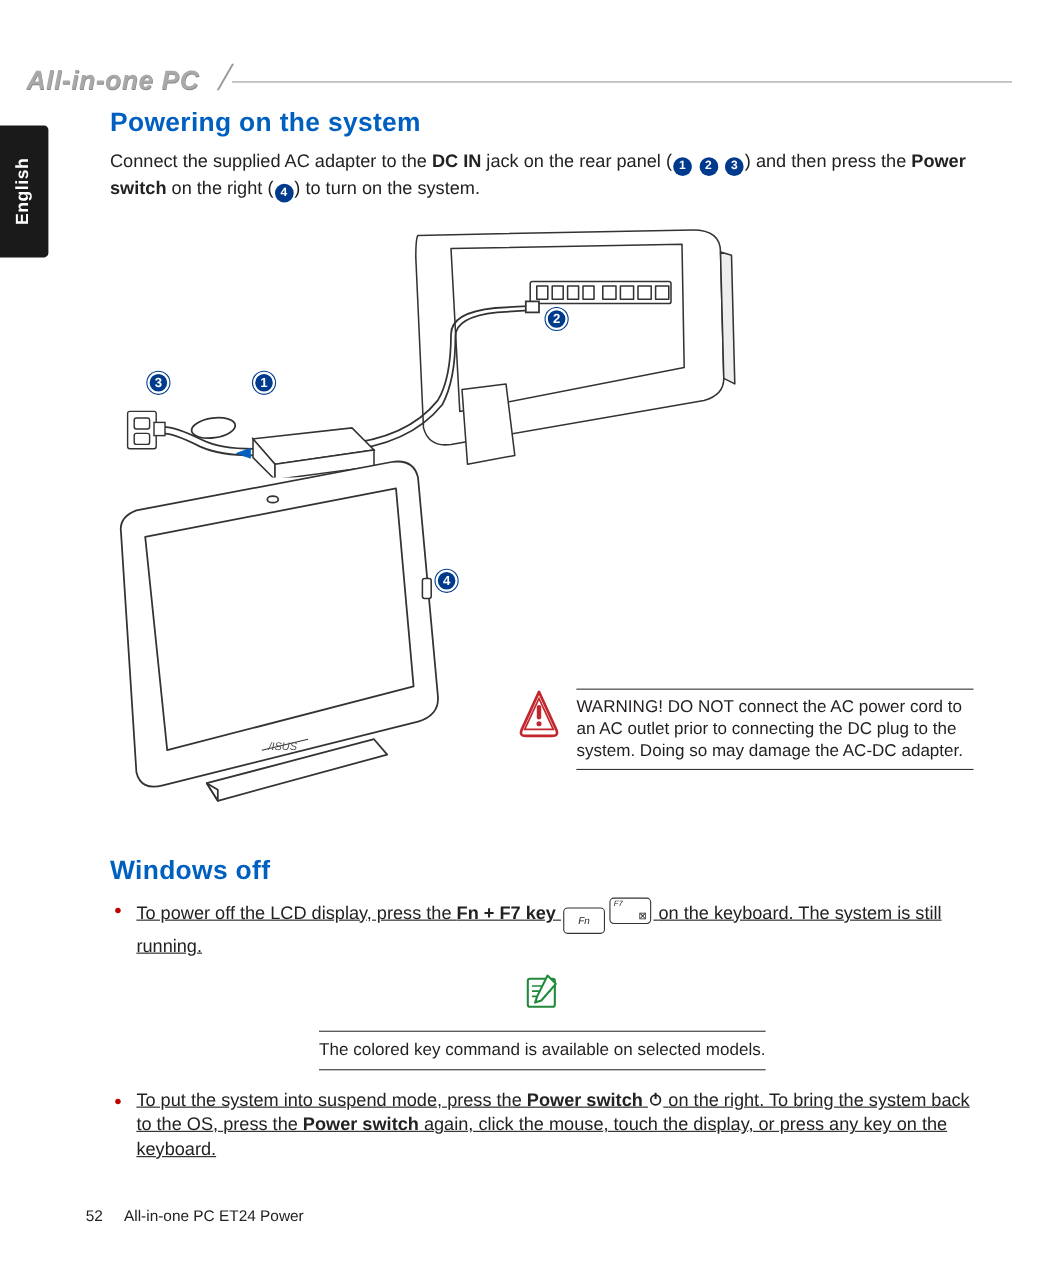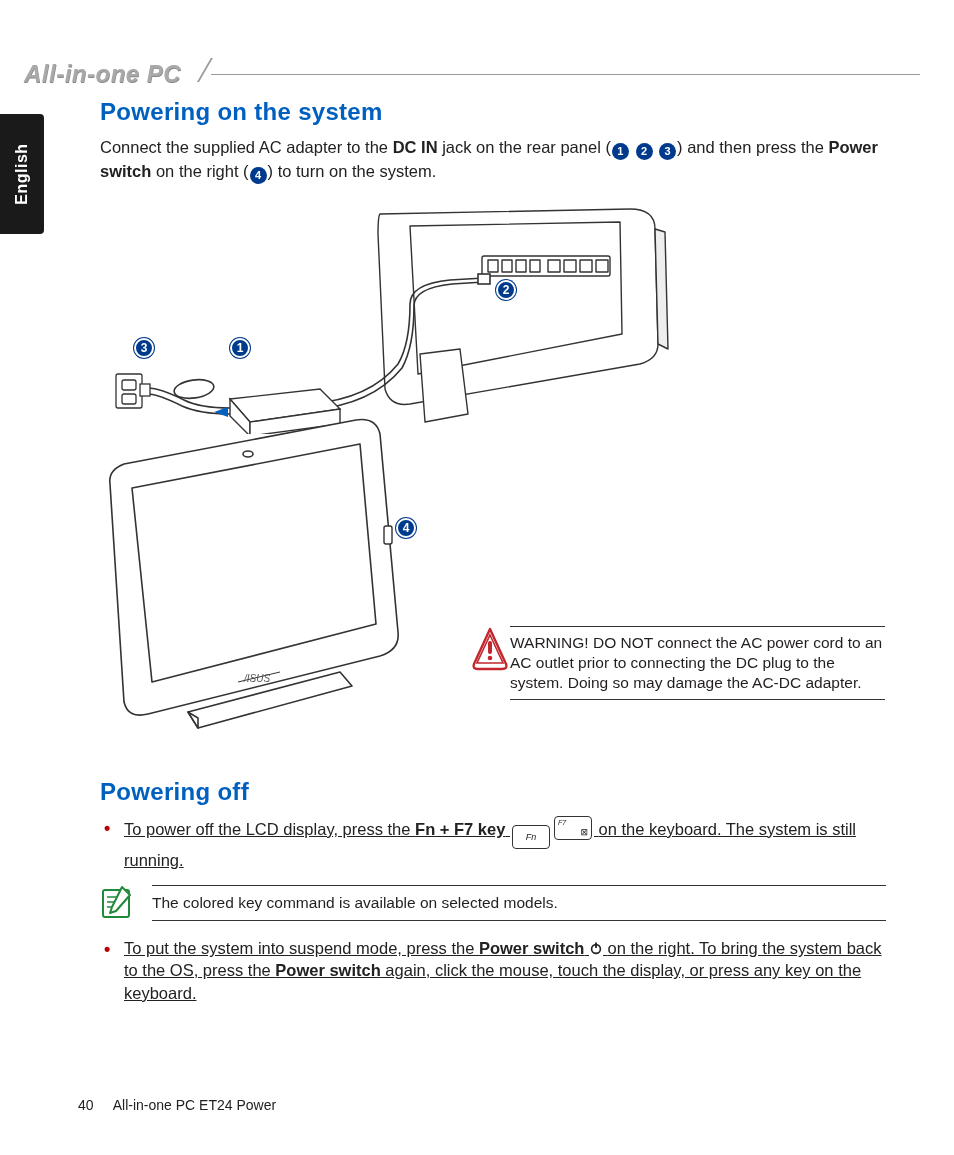--- a/index.html
+++ b/index.html
@@ -133,20 +133,21 @@
     font-size: 12px; font-weight: 700;
   }
 
   .warning-box {
     position: absolute;
     left: 370px;
     top: 432px;
     width: 415px;
     display: flex;
     align-items: flex-start;
+    gap: 14px;
   }
   .warning-icon {
     flex: 0 0 40px;
     height: 46px;
   }
   .warning-text-wrap {
     flex: 1;
     border-top: 1px solid #333;
     border-bottom: 1px solid #333;
     padding: 6px 0;
@@ -195,20 +196,21 @@
     position: relative;
   }
   .keycap .top-left { position: absolute; top: 1px; left: 3px; font-size: 7px; font-style: italic; }
   .keycap .bot-right { position: absolute; bottom: 1px; right: 3px; }
 
   .note-box {
     display: flex;
     align-items: center;
     gap: 18px;
     margin: 6px 0 16px 0;
+    flex-direction: column;
   }
   .note-icon { flex: 0 0 34px; height: 36px; }
   .note-text-wrap {
     flex: 1;
     border-top: 1px solid #333;
     border-bottom: 1px solid #333;
     padding: 8px 0;
   }
   .note-text-wrap p { font-size: 15.5px; }
 
@@ -341,21 +343,21 @@
         <circle cx="20" cy="32" r="2.3" fill="#c1272d"></circle>
       </svg>
       <div class="warning-text-wrap">
         <p>WARNING! DO NOT connect the AC power cord to an AC outlet prior to connecting the DC plug to the system. Doing so may damage the AC-DC adapter.</p>
       </div>
     </div>
 
   </div>
 
   <div class="powering-off">
-    <h2 class="section">Powering off</h2>
+    <h2 class="section">Windows off</h2>
 
     <ul class="bullet-list">
       <li class="body">
         <span>To power off the LCD display, press the </span><span class="bold">Fn + F7 key</span>
         <span class="keycap">
             <span class="top-left" style="position:static;font-size:9px;">Fn</span>
           </span><span class="keycap">
             <span class="top-left">F7</span>
             <span class="bot-right">⊠</span>
           </span>
@@ -382,15 +384,15 @@
             <line x1="7" y1="1.5" x2="7" y2="7" stroke="#222" stroke-width="1.8"></line>
           </svg>
         <span> on the right. To bring the system back to the OS, press the </span><span class="bold">Power switch</span><span> again, click the mouse, touch the display, or press any key on the keyboard.</span>
       </li>
     </ul>
   </div>
 
 </div>
 
 <div class="footer">
-  <span class="pagenum">40</span>
+  <span class="pagenum">52</span>
   <span>All-in-one PC ET24 Power</span>
 </div>
 
 </body></html>

